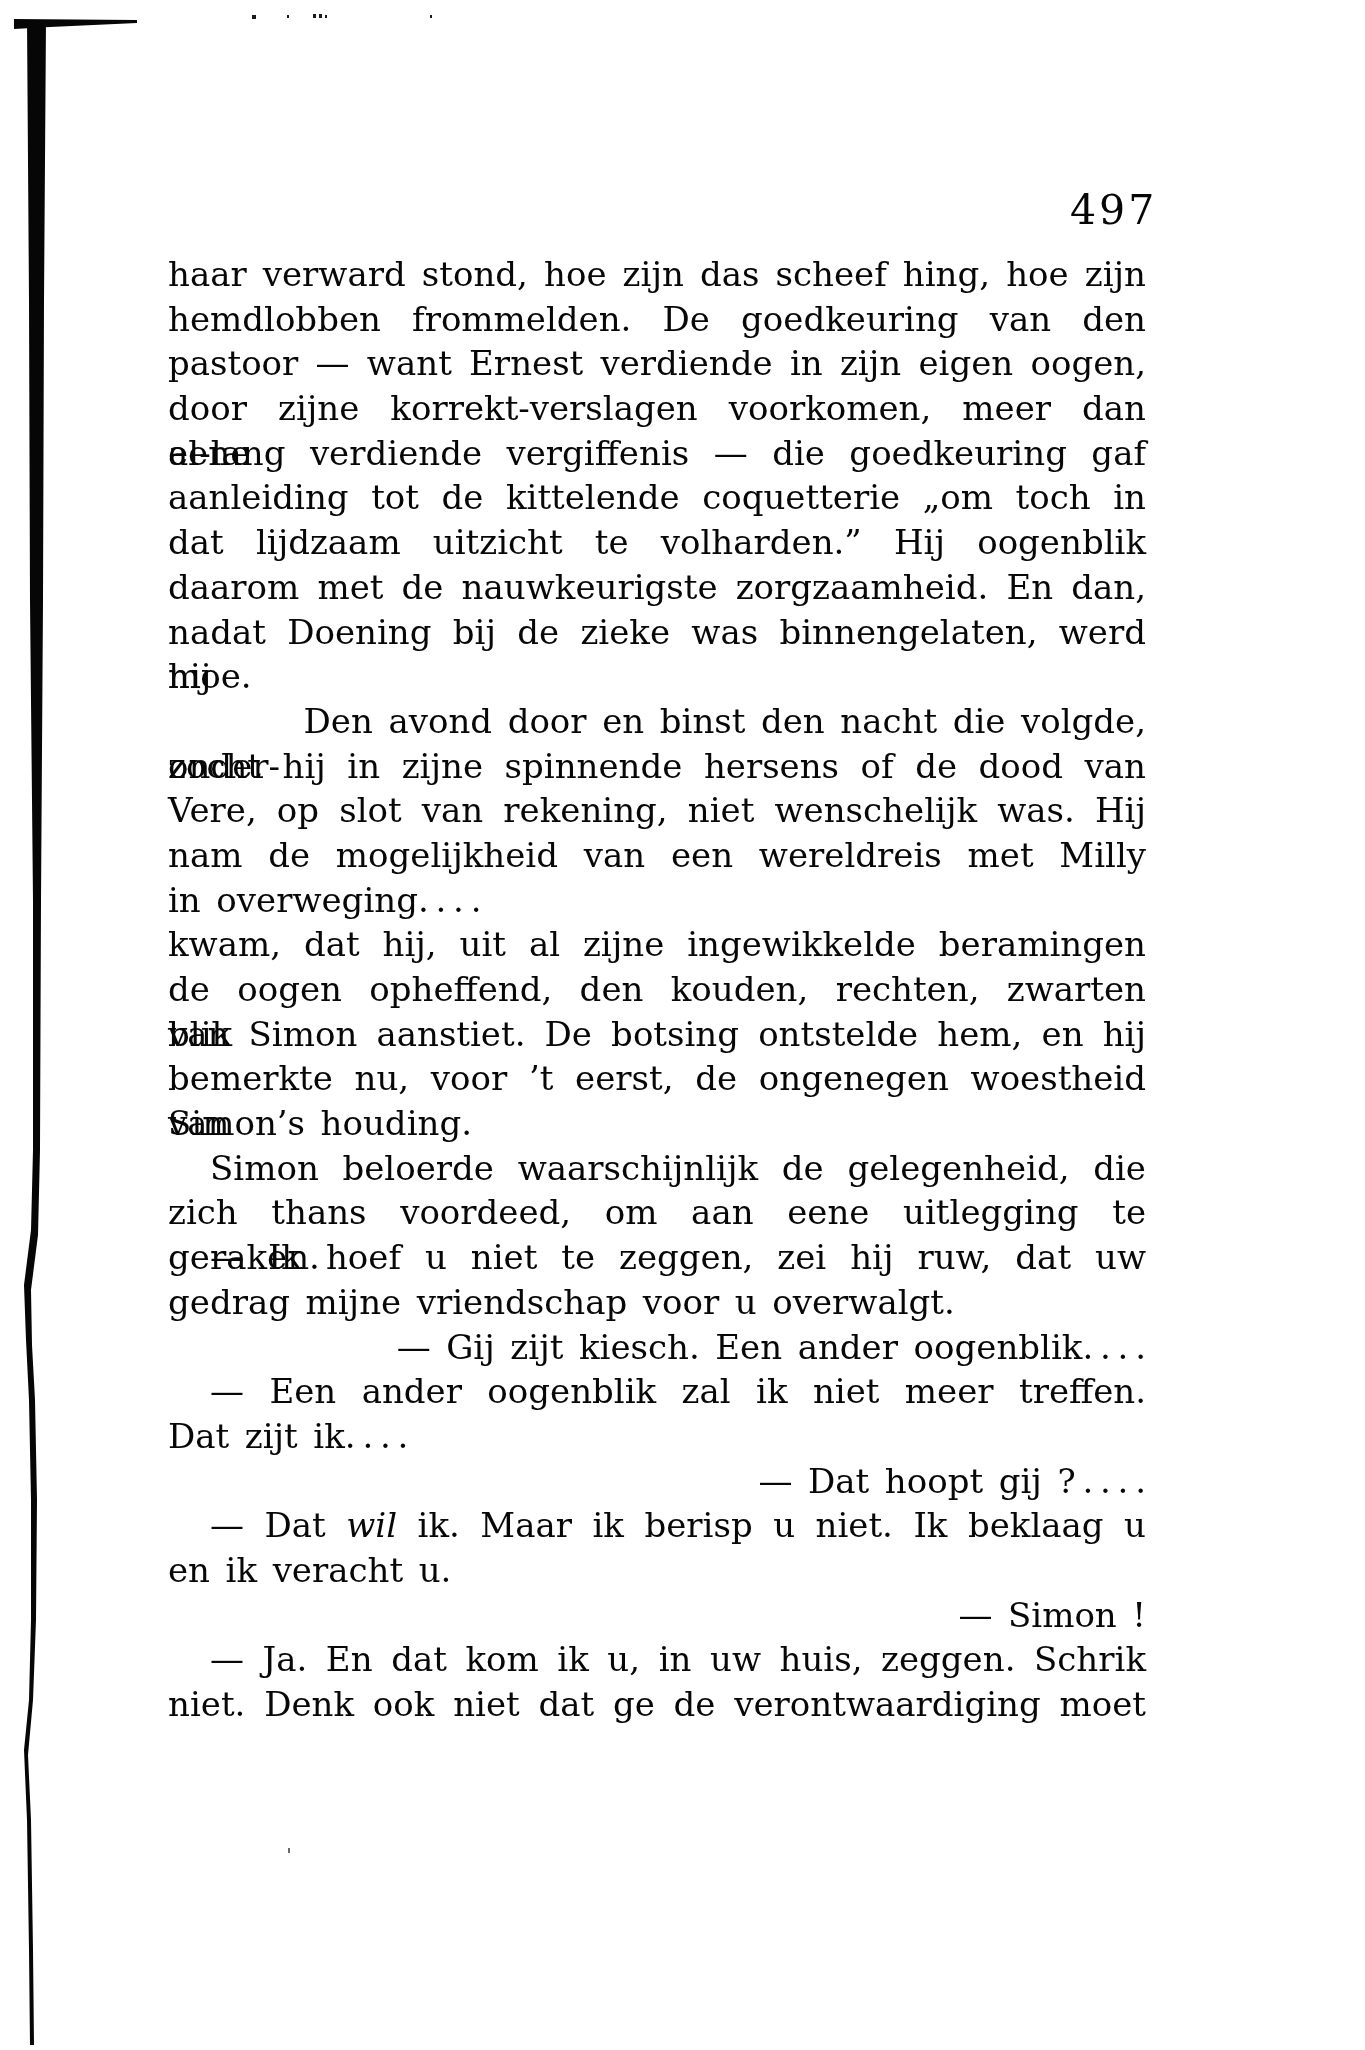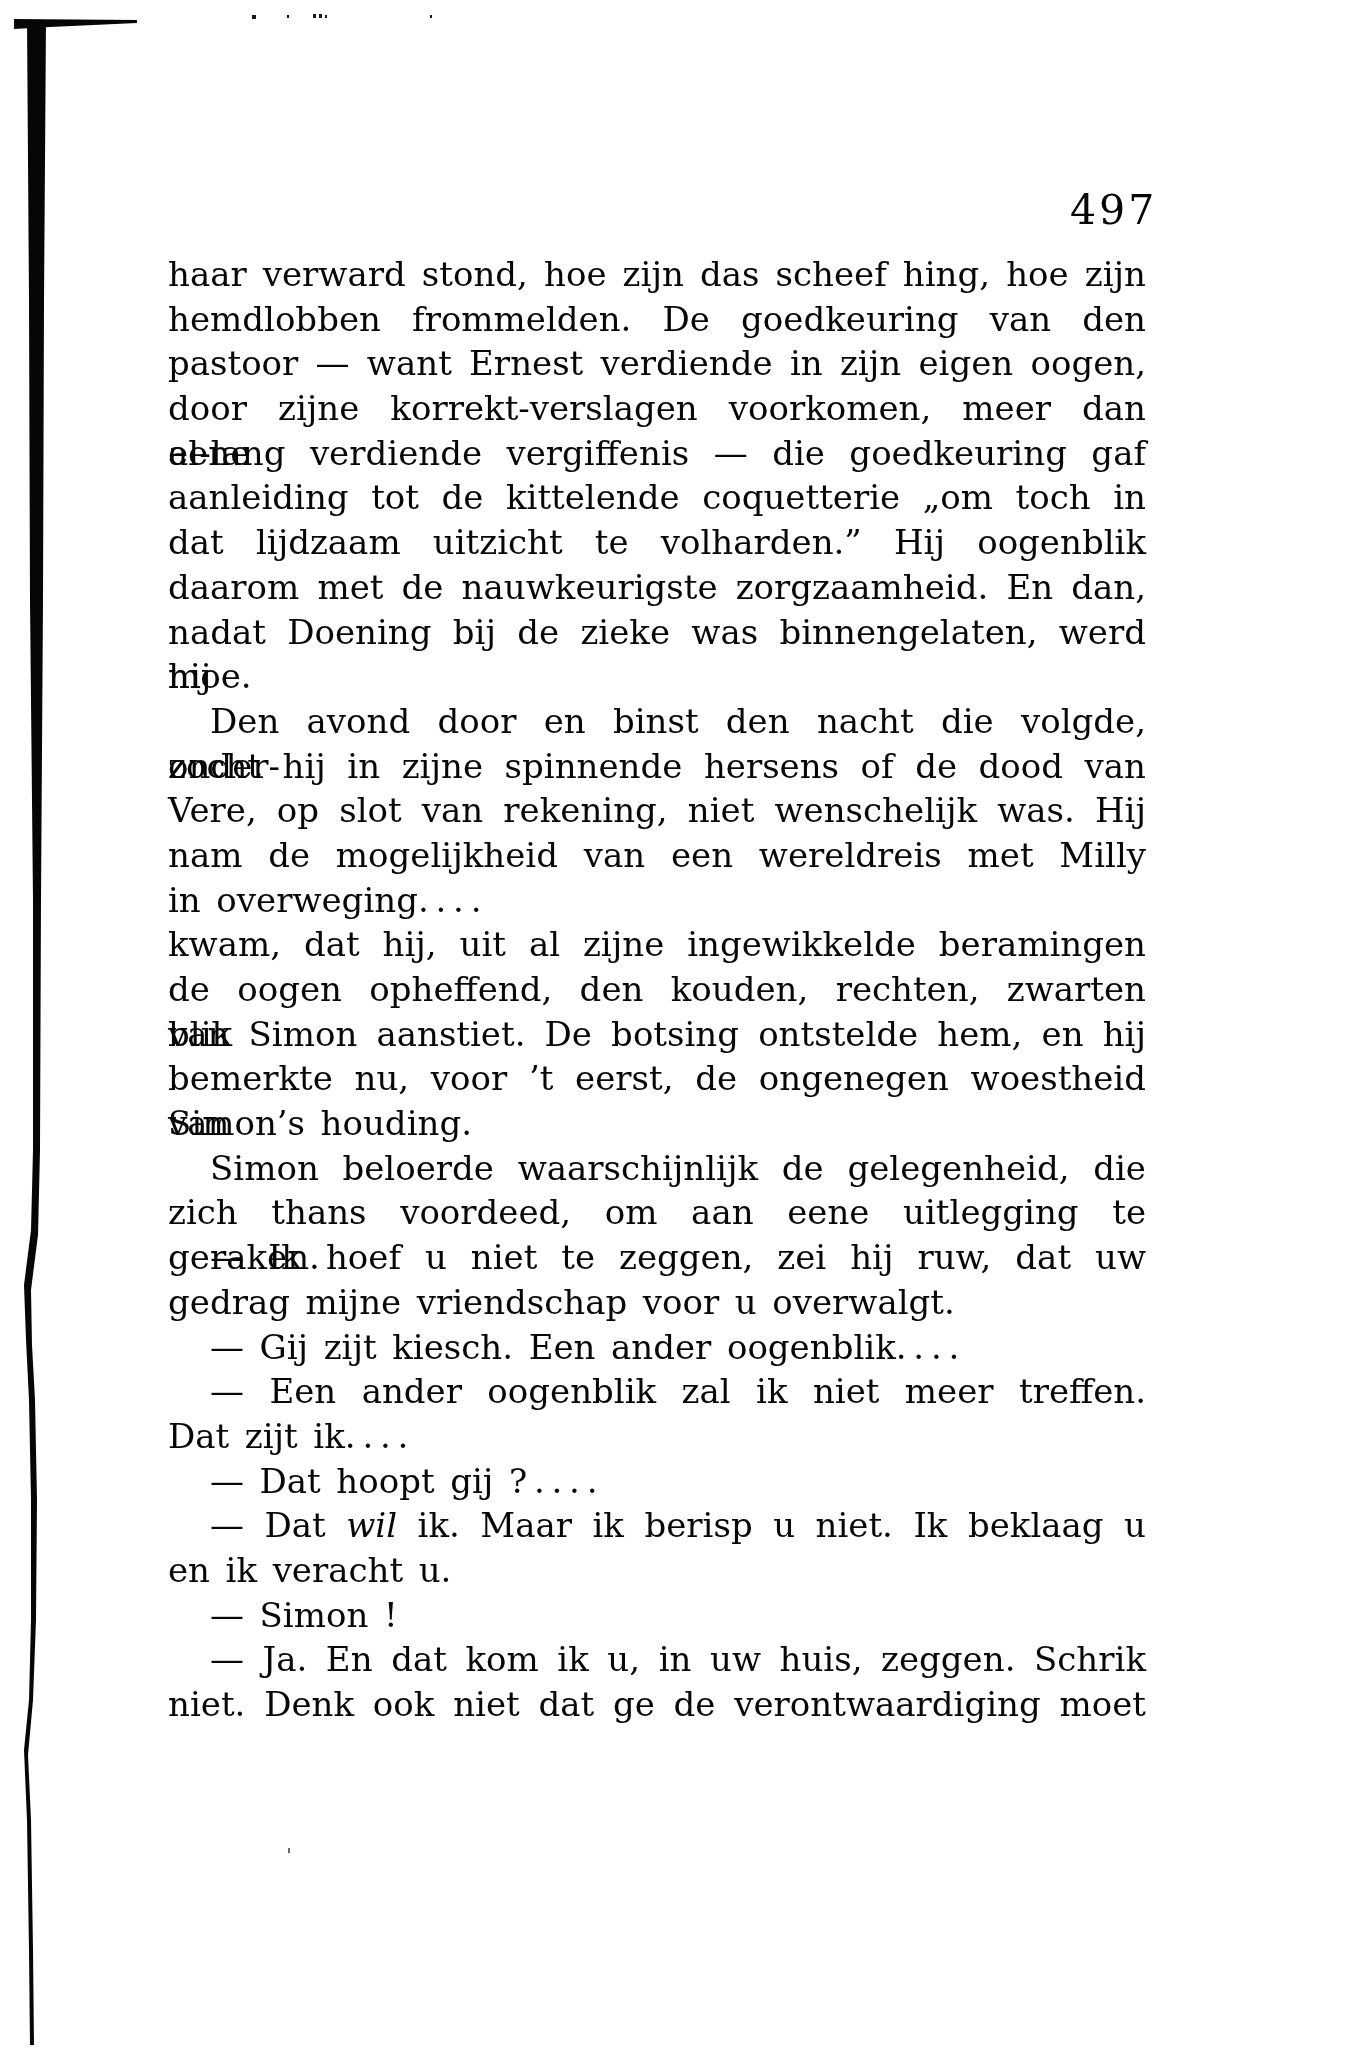--- a/index.html
+++ b/index.html
@@ -41,20 +41,21 @@
   }
   .line.j {
     text-align: justify;
     text-align-last: justify;
   }
   .line.l {
     text-align: left;
   }
   .line.i {
     text-indent: 42px;
+    text-align: right;
   }
   .it { font-style: italic; }
   .speck {
     position: absolute;
     background: #1a1a1a;
   }
   .speck.faint { background: #6a6a6a; }
 </style>
 </head>
 <body>

